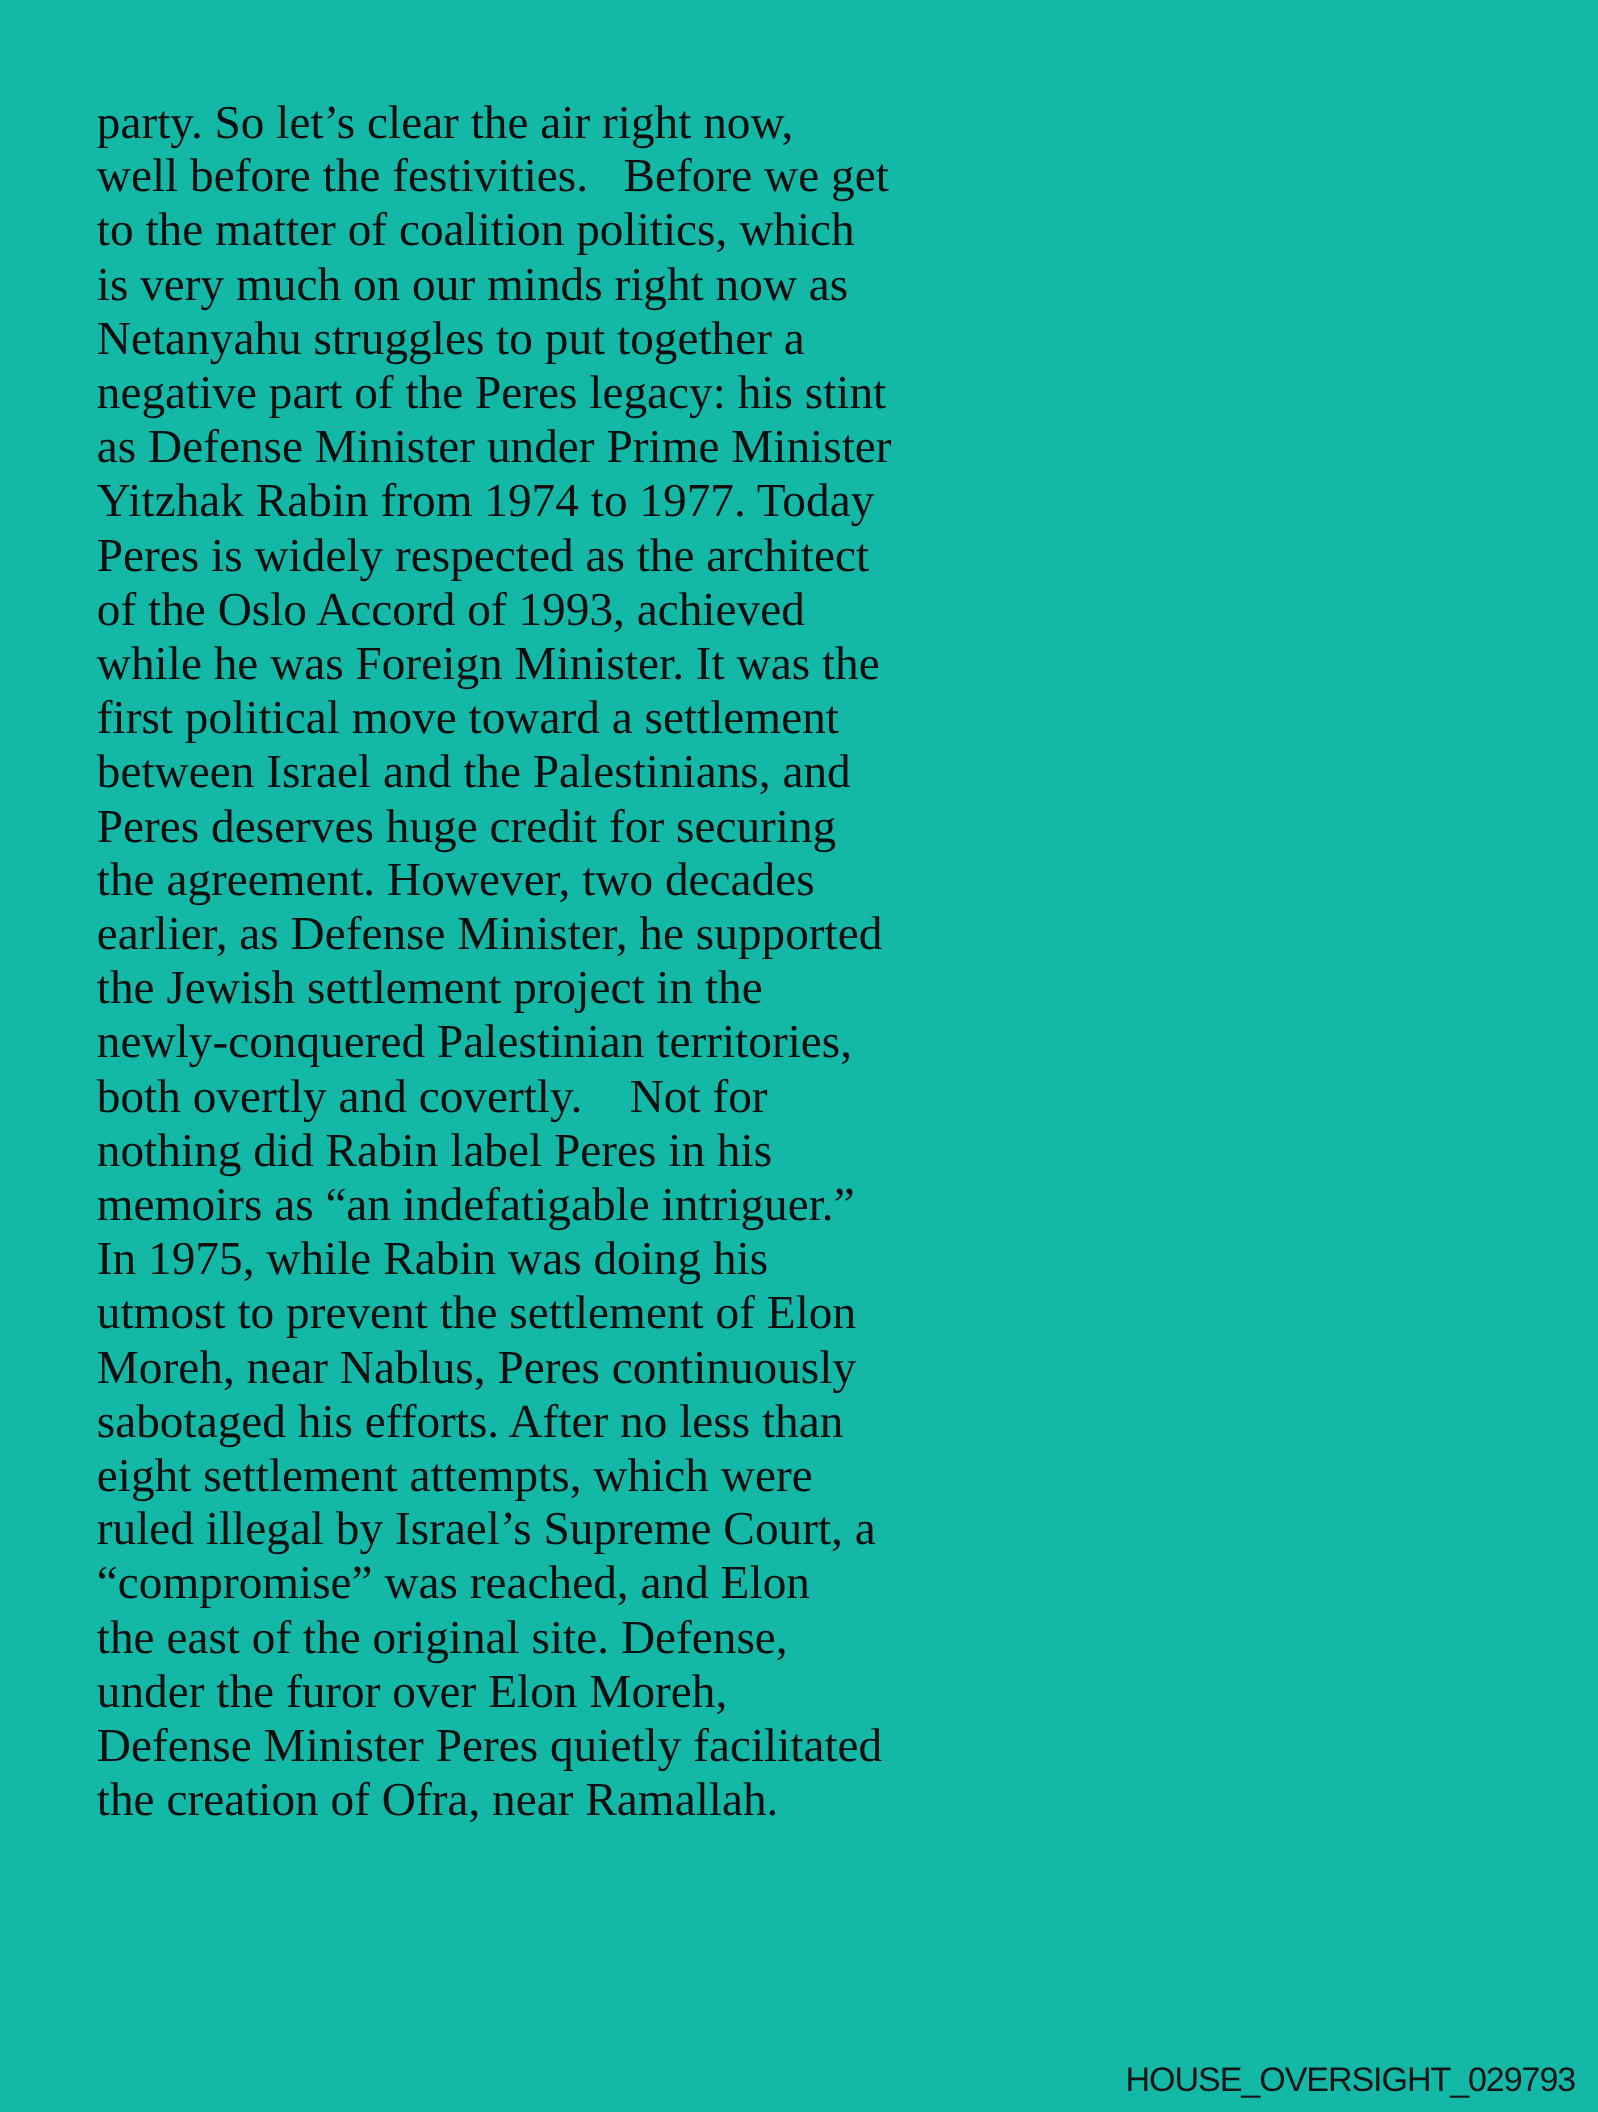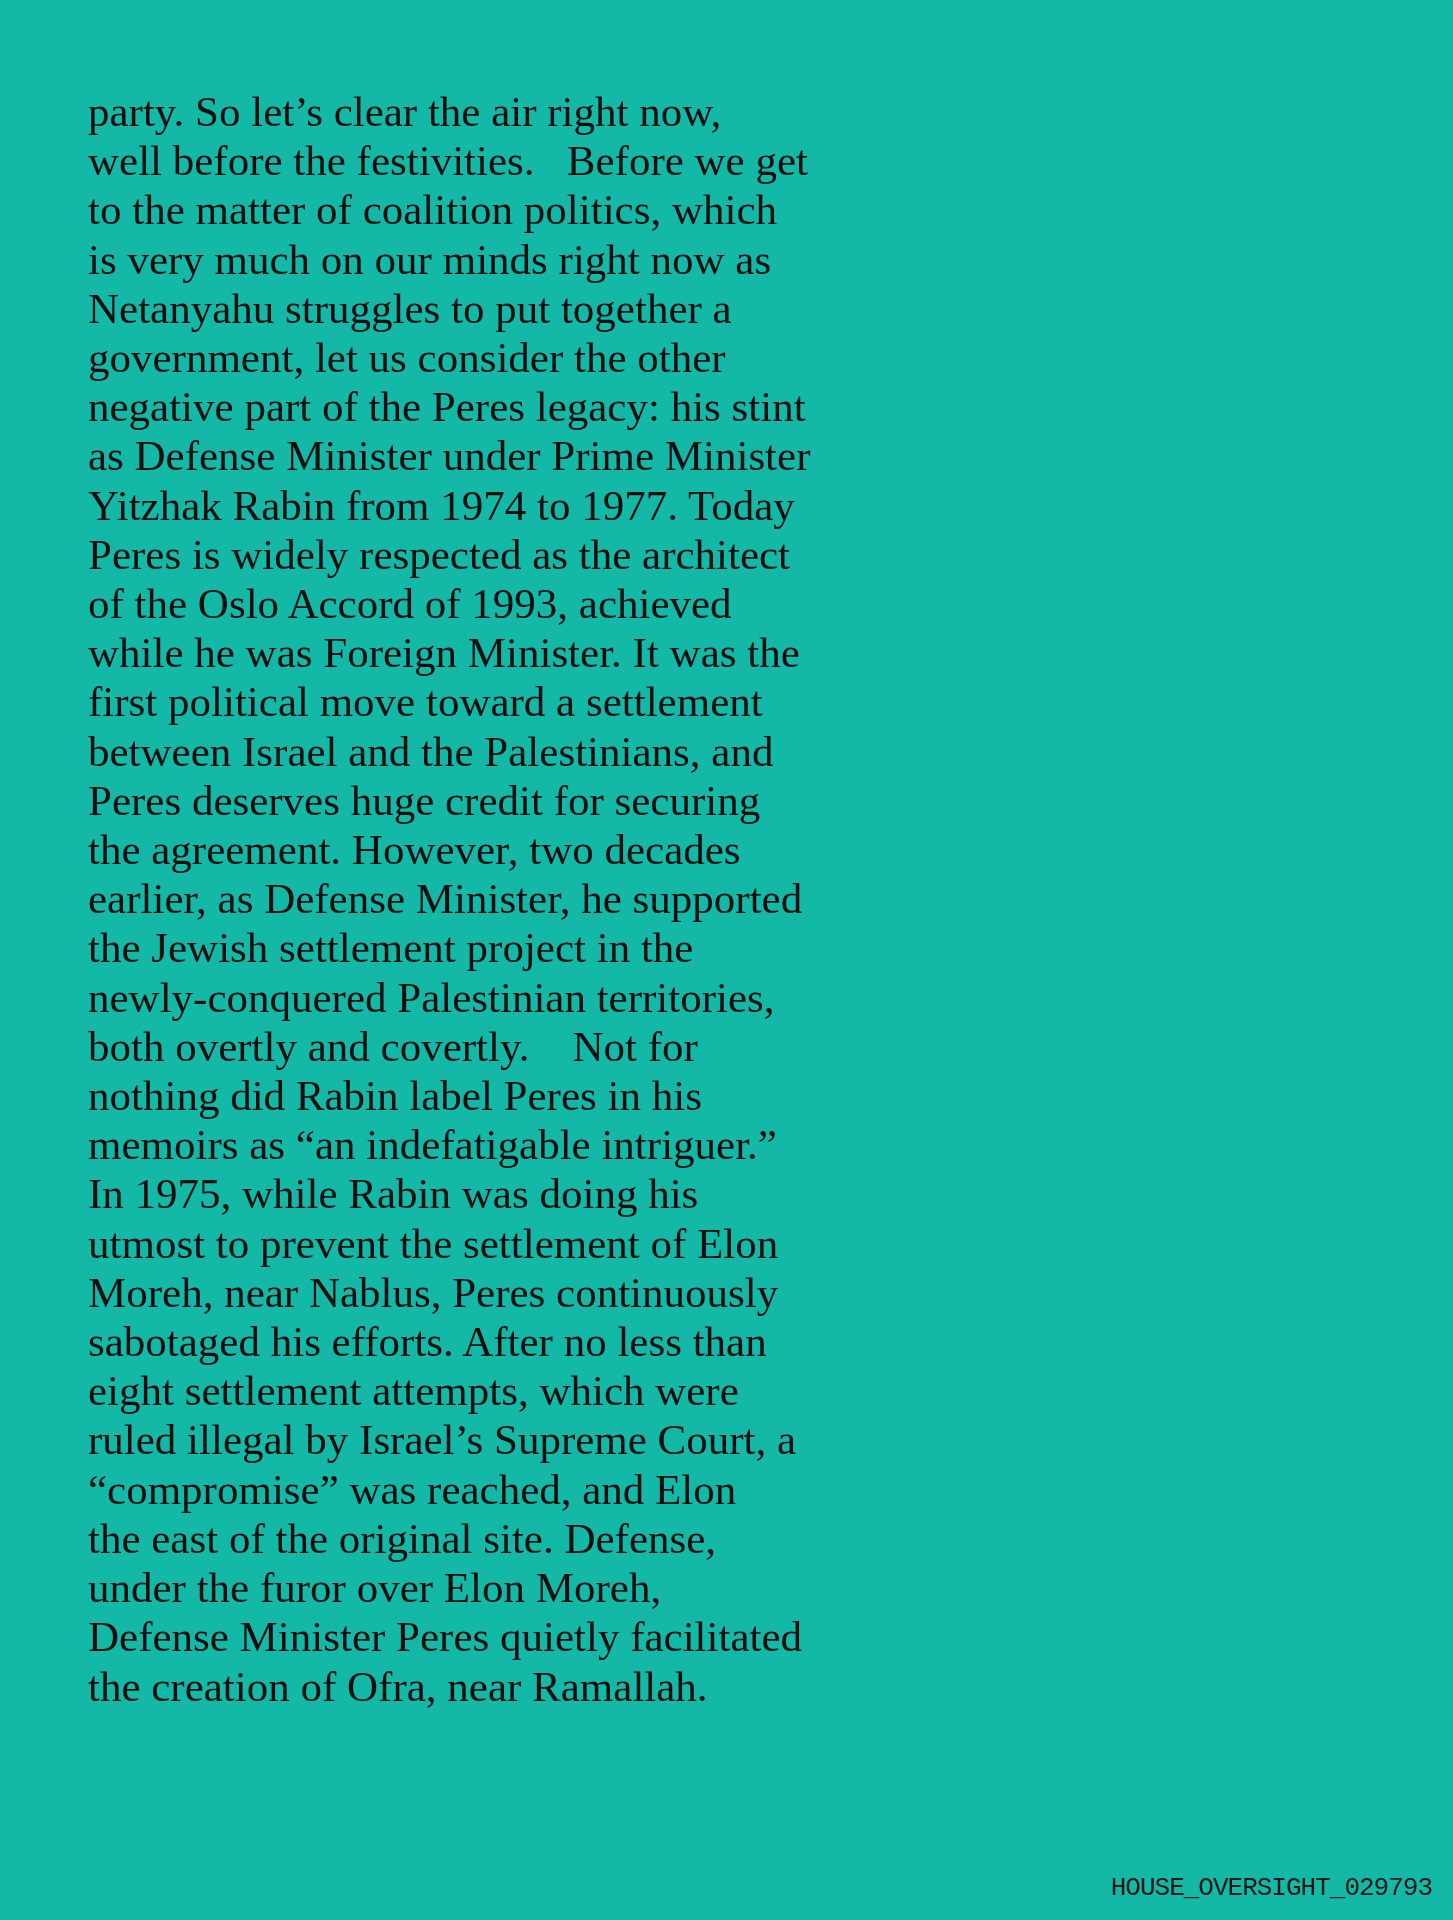--- a/index.html
+++ b/index.html
@@ -28,39 +28,38 @@
     color: #0e0e0e;
     font-weight: normal;
   }
   .line {
     white-space: pre;
   }
   .bates {
     position: absolute;
     top: 1875px;
     right: 21px;
-    font-family: Liberation Mono, monospace;
-    font-size: 26px;
+    font-family: Liberation Sans, sans-serif;
+    font-size: 31px;
     letter-spacing: -1px;
     line-height: 1;
     color: #161616;
   }
 </style>
 </head>
 <body>
 
 <div class="page">
 
   <div class="text-block">
       <div class="line">party. So let’s clear the air right now,</div>
       <div class="line">well before the festivities.   Before we get</div>
       <div class="line">to the matter of coalition politics, which</div>
       <div class="line">is very much on our minds right now as</div>
       <div class="line">Netanyahu struggles to put together a</div>
-      <div class="line">government, let us consider the other</div>
       <div class="line">negative part of the Peres legacy: his stint</div>
       <div class="line">as Defense Minister under Prime Minister</div>
       <div class="line">Yitzhak Rabin from 1974 to 1977. Today</div>
       <div class="line">Peres is widely respected as the architect</div>
       <div class="line">of the Oslo Accord of 1993, achieved</div>
       <div class="line">while he was Foreign Minister. It was the</div>
       <div class="line">first political move toward a settlement</div>
       <div class="line">between Israel and the Palestinians, and</div>
       <div class="line">Peres deserves huge credit for securing</div>
       <div class="line">the agreement. However, two decades</div>

